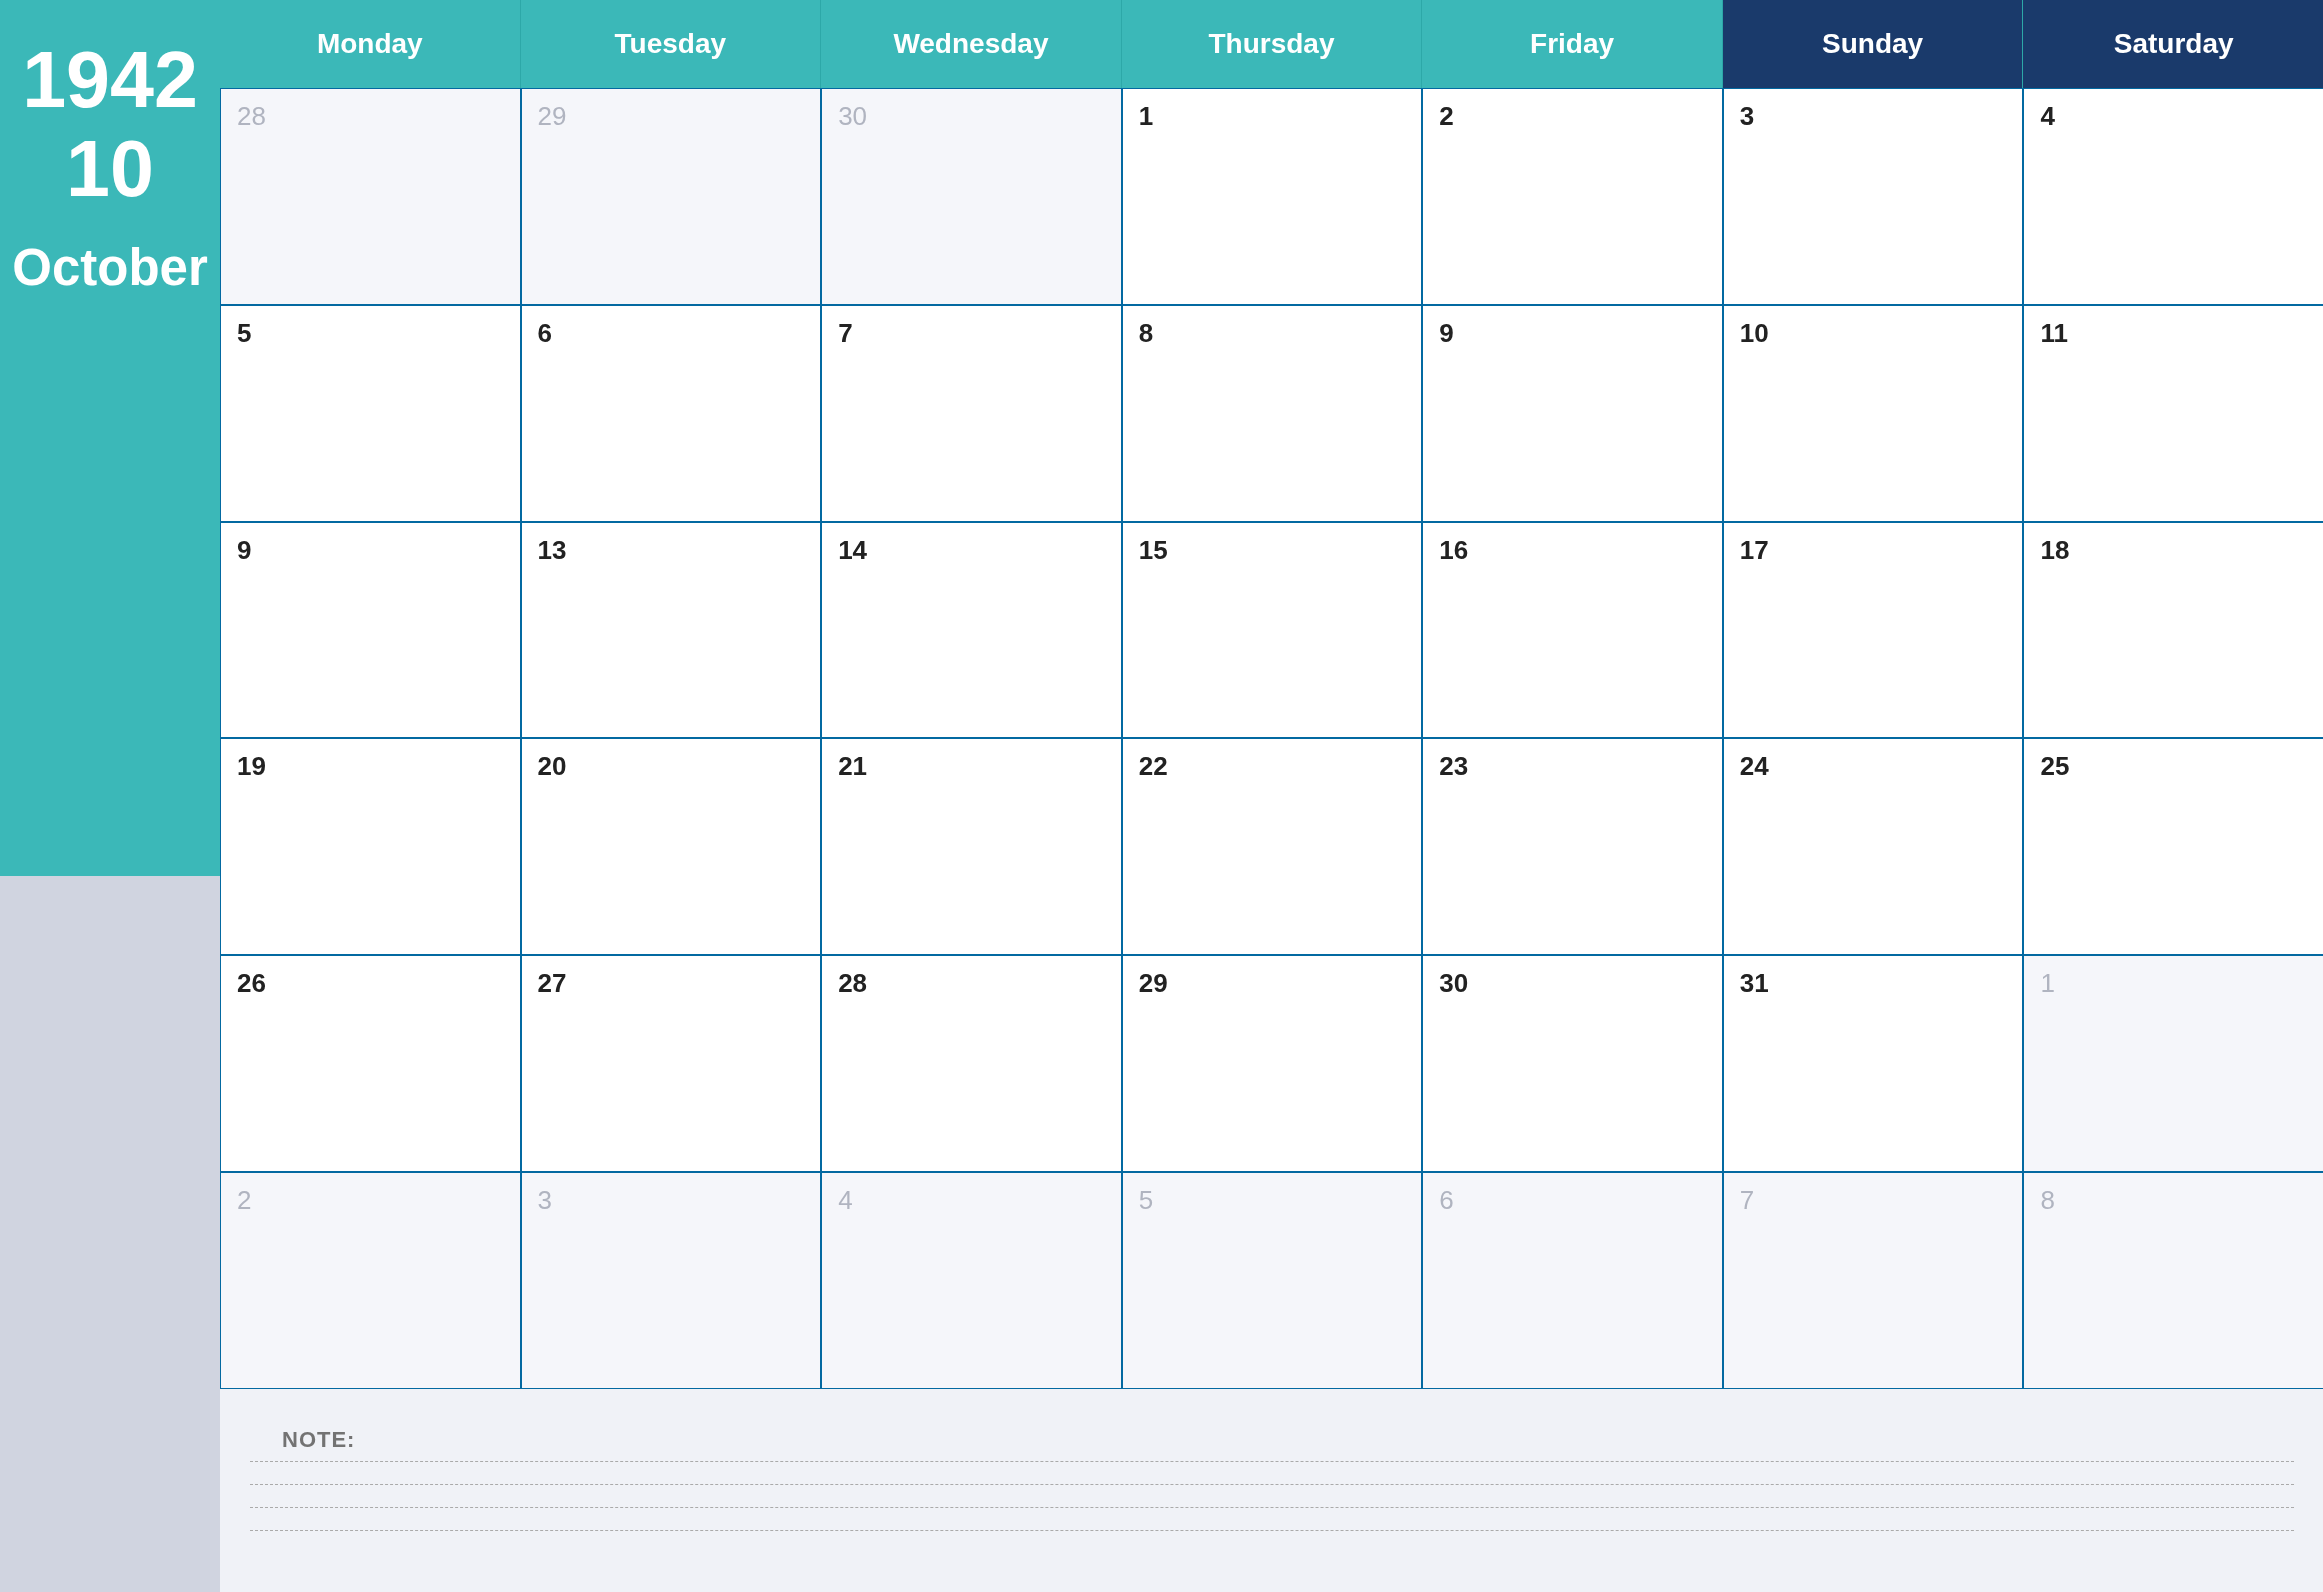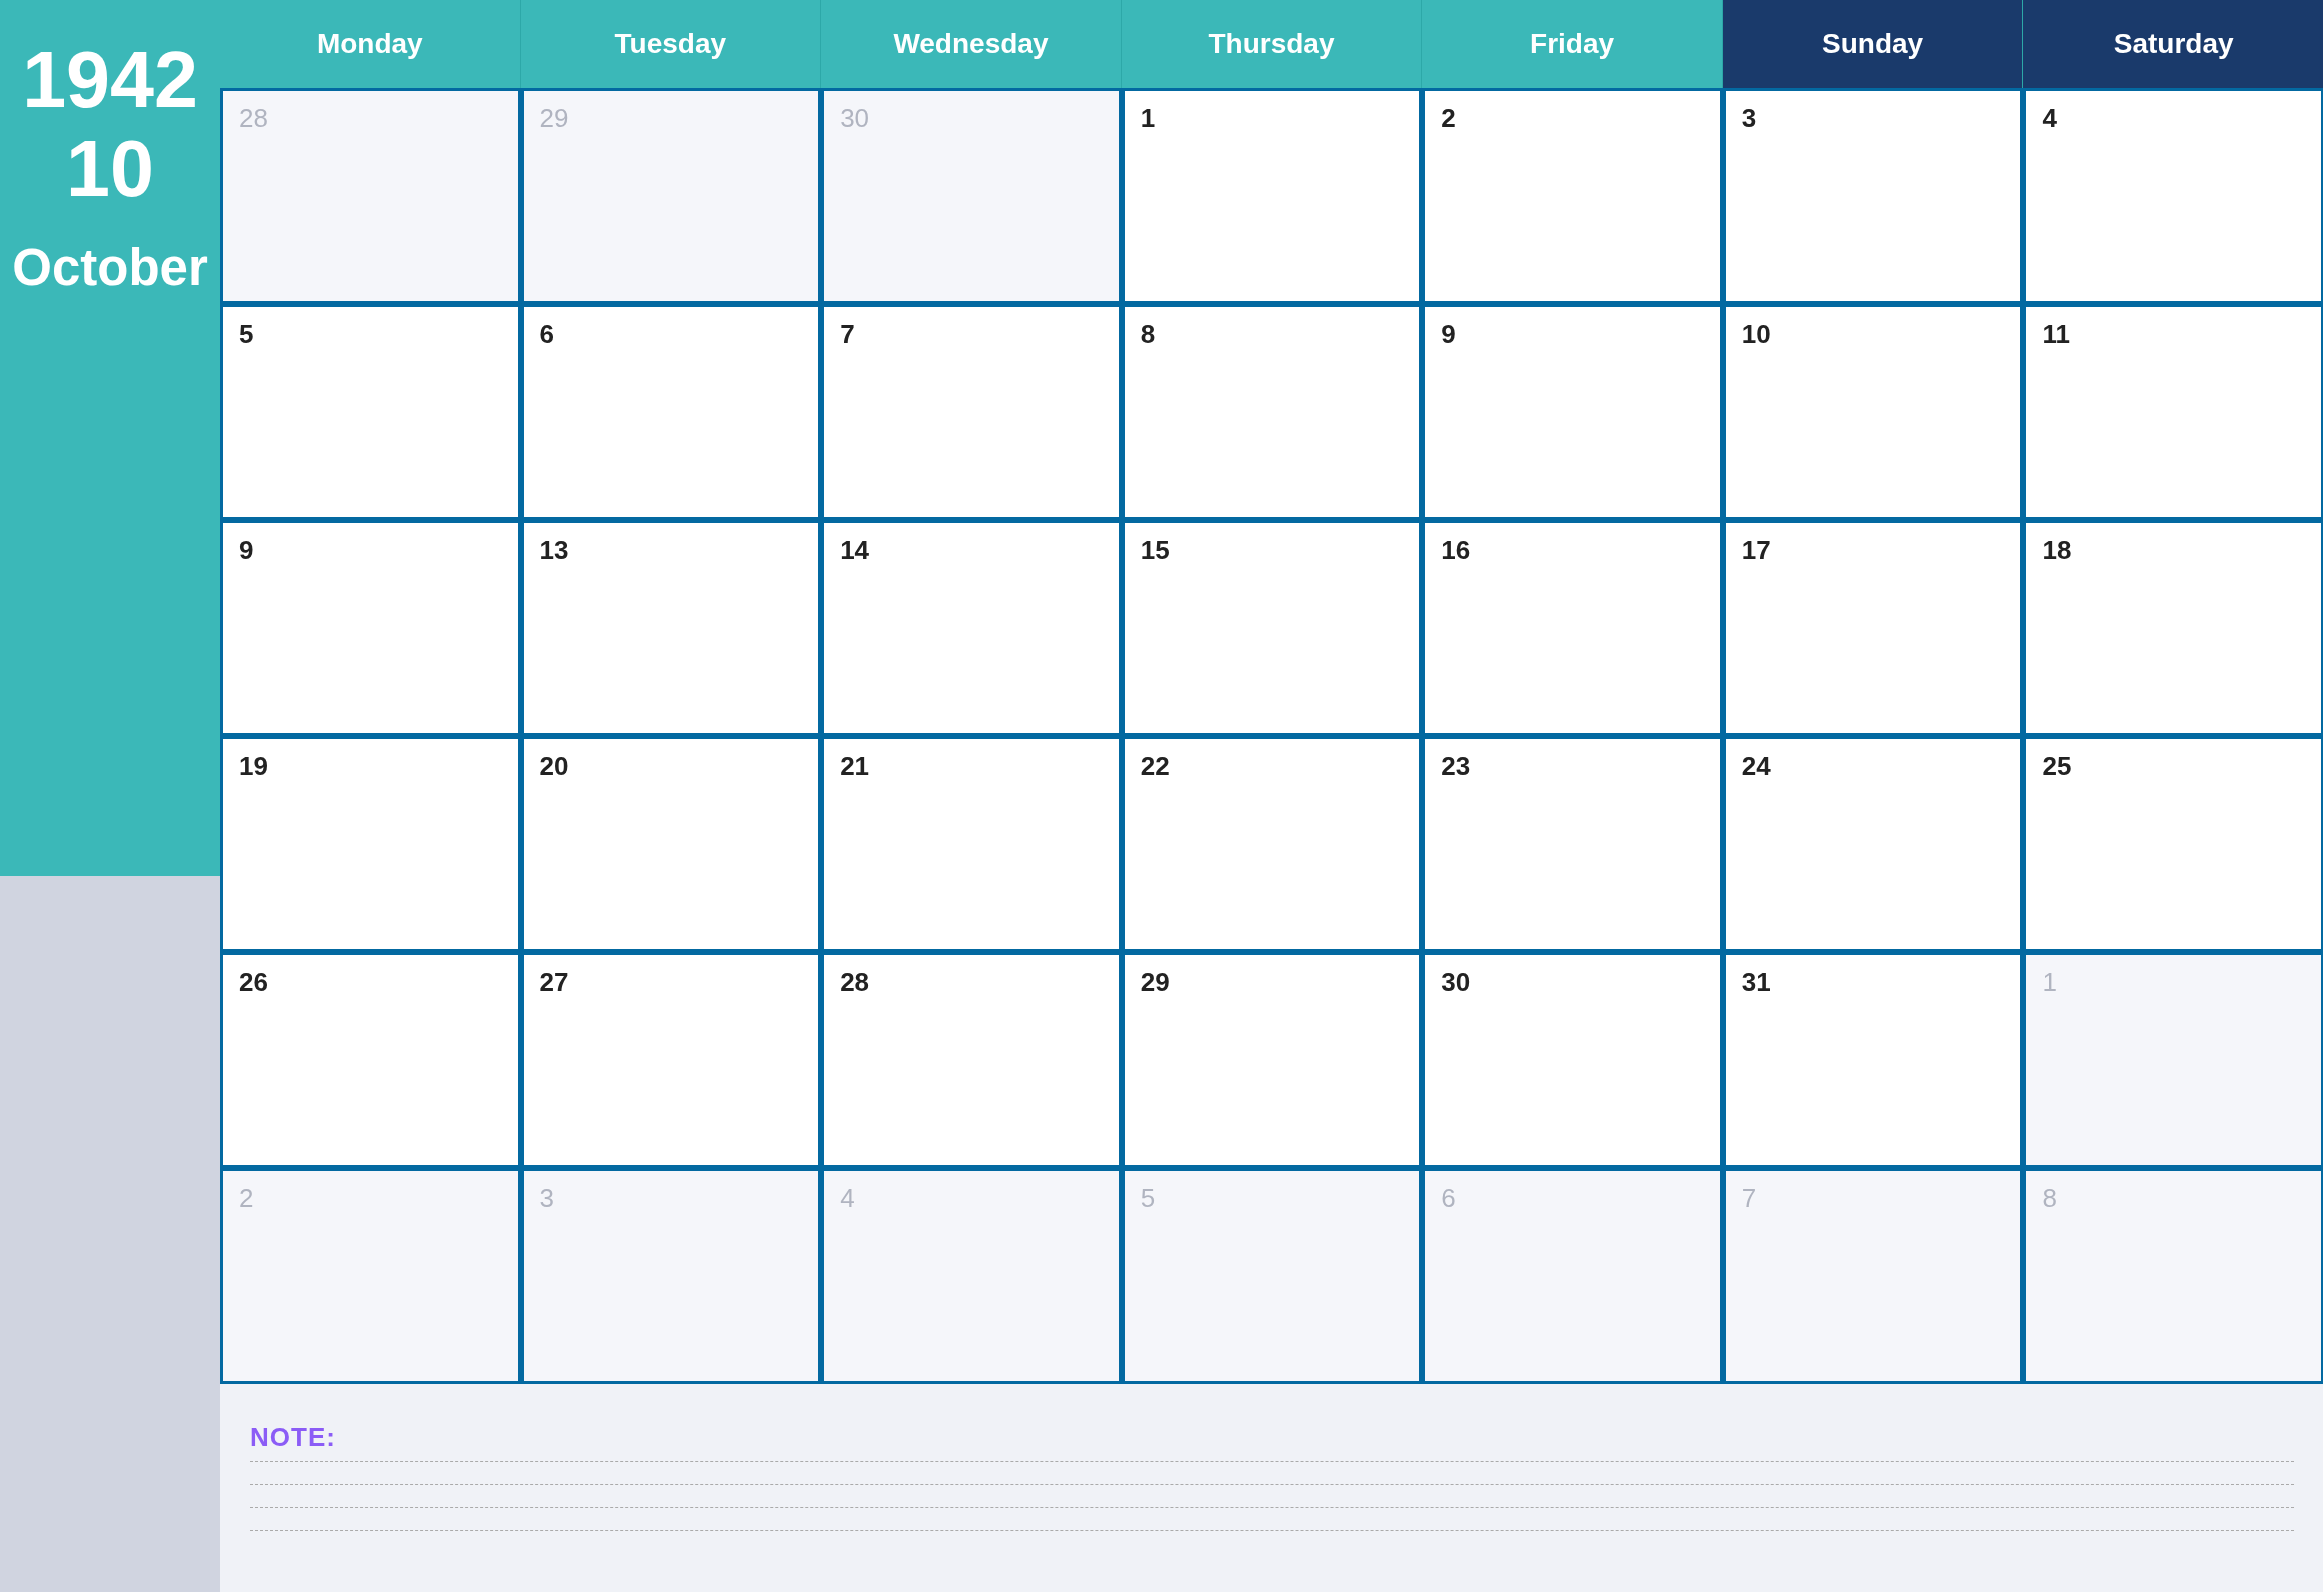--- a/index.html
+++ b/index.html
@@ -106,21 +106,21 @@
 
     .week-row {
       display: grid;
       grid-template-columns: repeat(7, 1fr);
       flex: 1;
       min-height: 153px;
     }
 
     .day-cell {
       background-color: white;
-      border: 3px solid #0369a1;
+      border: 1px solid #0369a1;
       padding: 12px 16px;
       position: relative;
       min-height: 153px;
     }
 
     .day-cell.outside-month {
       background-color: #f5f6fa;
     }
 
     .day-number {
@@ -133,26 +133,27 @@
       color: #b0b4c0;
       font-weight: normal;
     }
 
     .notes-section {
       padding: 30px 30px 40px 30px;
       background-color: #f0f2f7;
     }
 
     .note-label {
-      font-size: 26px;
-      font-weight: bold;
-      color: #8b5cf6;
+      font-size: 22px;
+      font-weight: bold;
+      color: #737373;
       margin-bottom: 8px;
       text-transform: uppercase;
       letter-spacing: 1px;
+      margin-left: 32px;
     }
 
     .note-line {
       border: none;
       border-bottom: 1px dashed #aaa;
       width: 100%;
       margin-bottom: 22px;
       height: 1px;
       background: none;
     }

